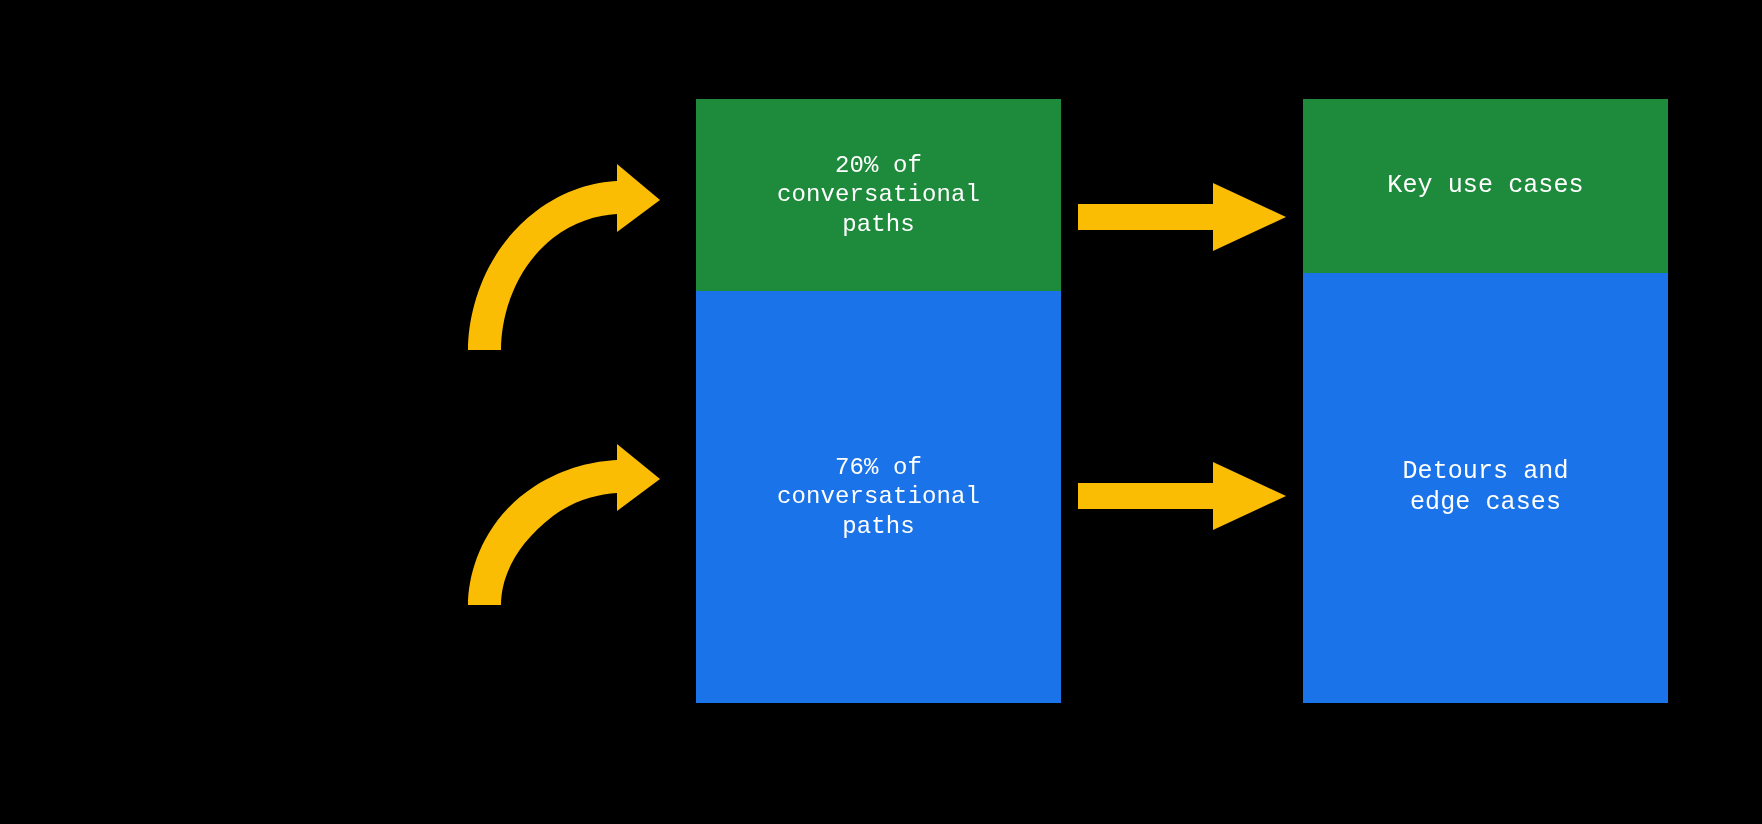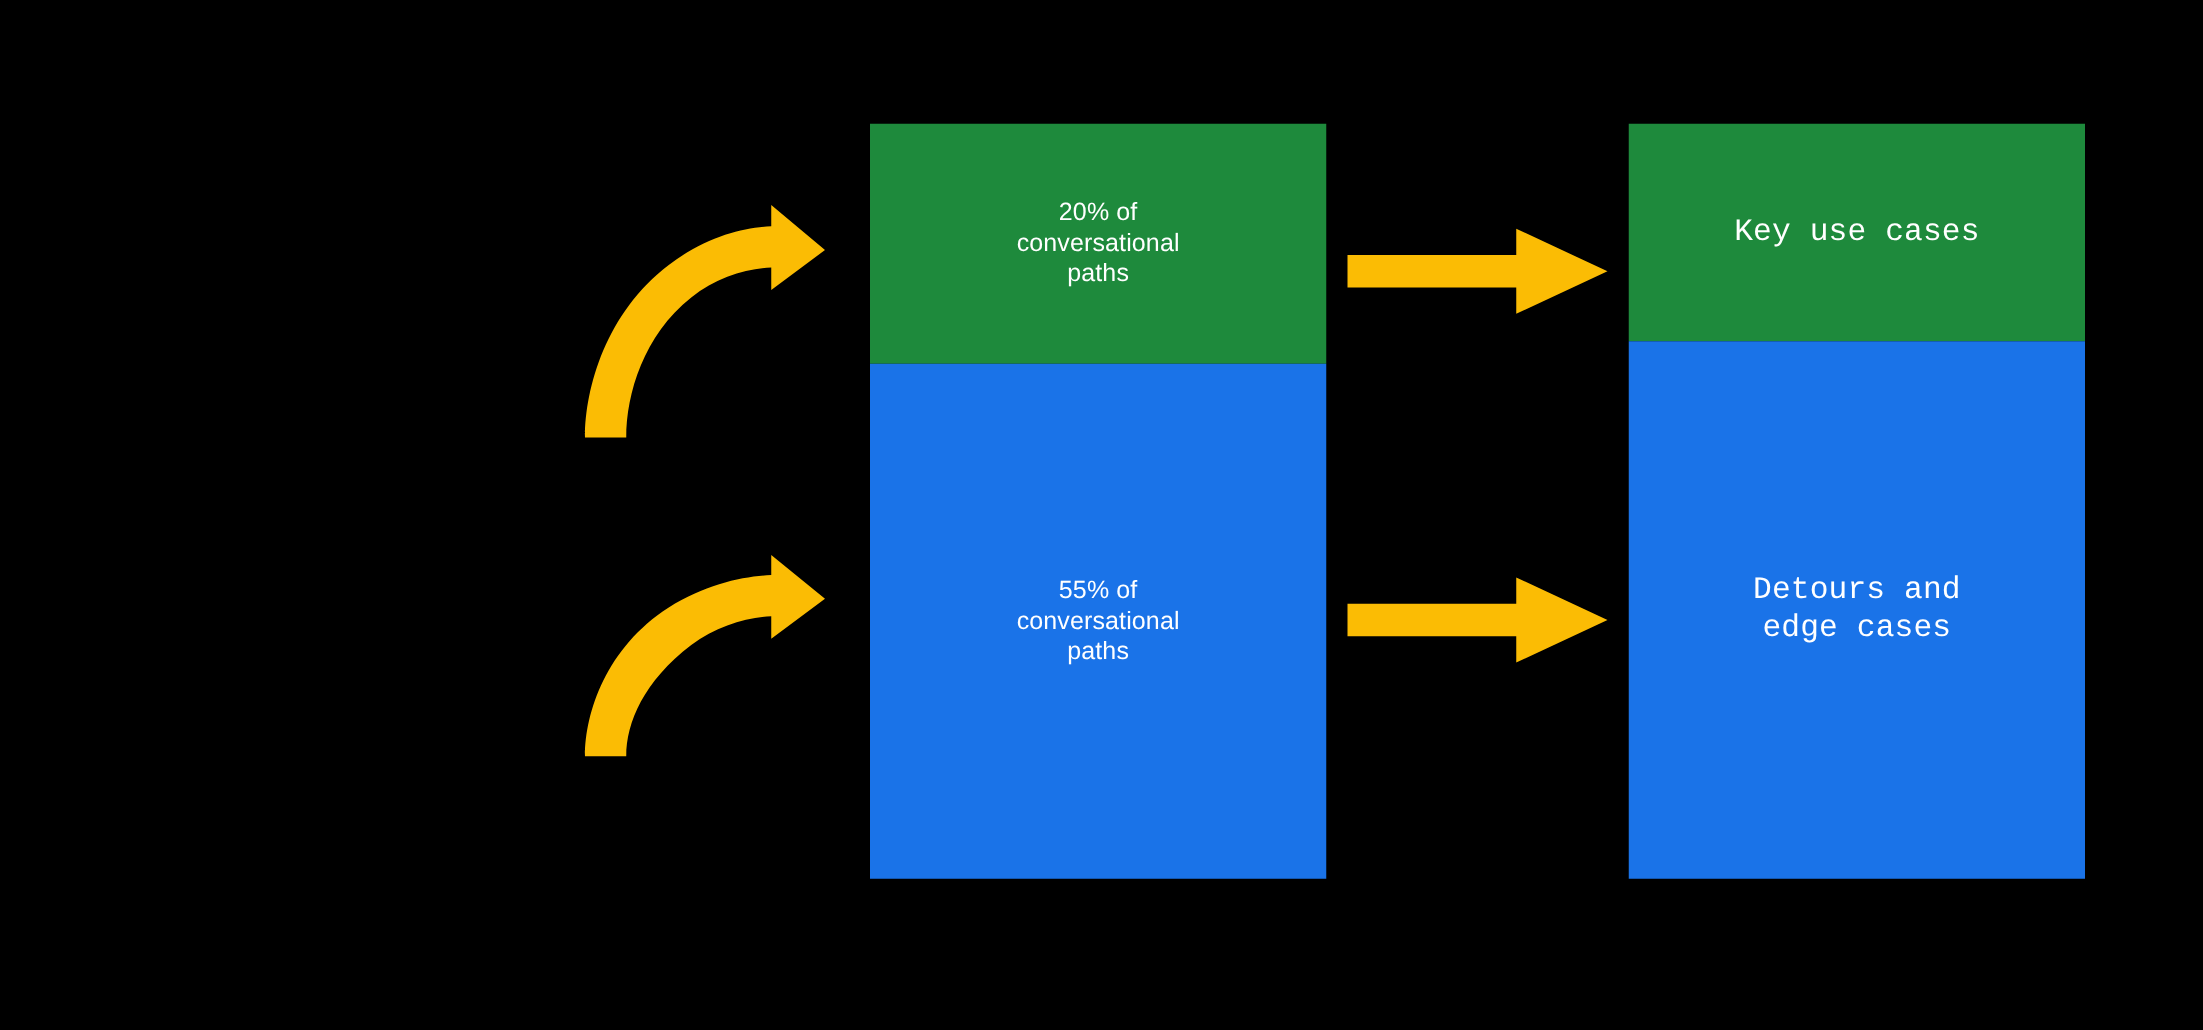--- a/index.html
+++ b/index.html
@@ -58,21 +58,21 @@
   #col-users .seg-green { height: 467px; }
   #col-users .seg-blue  { height: 137px; }
 
   
   #col-paths {
     left: 696px;
     top: 99px;
     width: 365px;
     height: 604px;
   }
-  #col-paths .seg { font-size: 20px; }
+  #col-paths .seg { font-size: 24px; font-family: Liberation Mono, monospace; }
   #col-paths .seg-green { height: 192px; }
   #col-paths .seg-blue  { height: 412px; }
 
   
   #col-outcomes {
     left: 1303px;
     top: 99px;
     width: 365px;
     height: 604px;
   }
@@ -95,21 +95,21 @@
 </head>
 <body>
 
 <div id="diagram">
 
 
   <div class="column" id="col-paths">
     <div class="seg seg-green">20% of
 conversational
 paths</div>
-    <div class="seg seg-blue">55% of
+    <div class="seg seg-blue">76% of
 conversational
 paths</div>
   </div>
 
   <div class="column" id="col-outcomes">
     <div class="seg seg-green">Key use cases</div>
     <div class="seg seg-blue">Detours and
 edge cases</div>
   </div>
 

